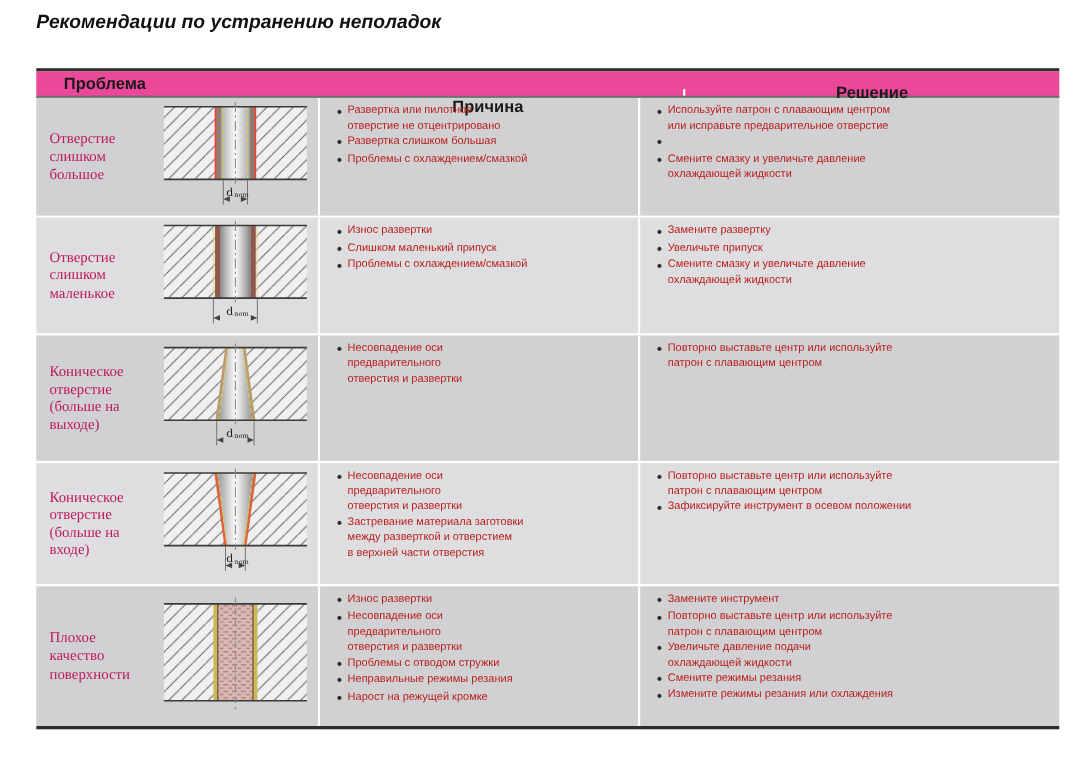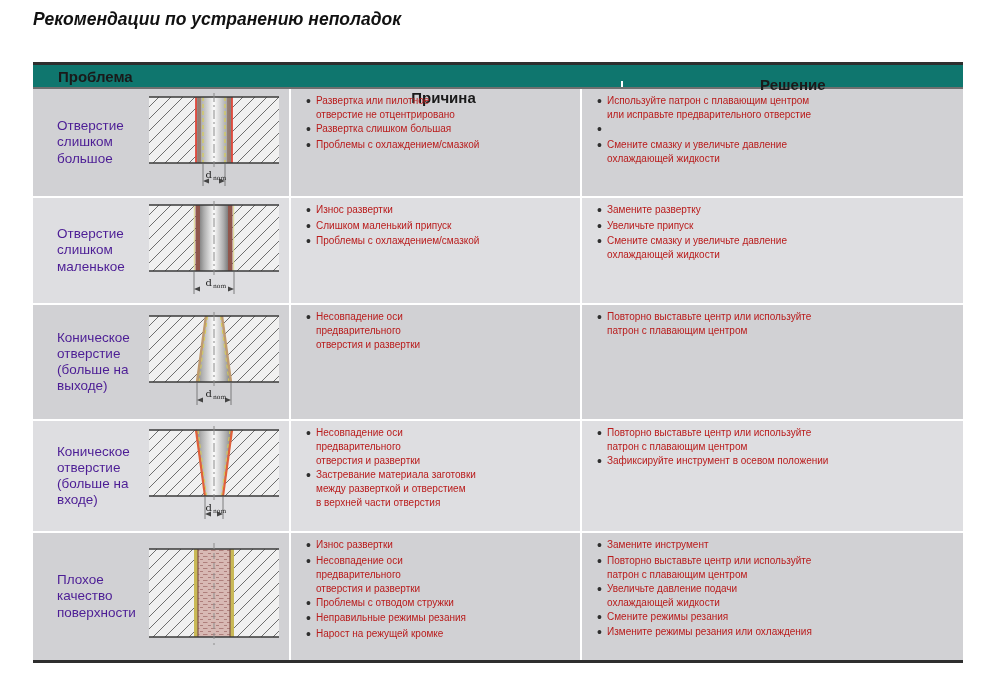--- a/index.html
+++ b/index.html
@@ -1,38 +1,38 @@
 <!DOCTYPE html>
 <html lang="ru"><head>
 <meta charset="utf-8">
 <style>
   html,body{margin:0;padding:0;background:#fff;}
   body{font-family:"Liberation Sans","DejaVu Sans",sans-serif;color:#2e2e2e;}
   .page{position:relative;width:990px;height:697px;background:#fff;overflow:hidden;}
   .title{position:absolute;left:33px;top:9px;font-size:17.5px;font-weight:bold;color:#111;font-style:italic;}
   .table{position:absolute;left:33px;top:62px;width:930px;border-top:3px solid #2e2e2e;border-bottom:3px solid #2e2e2e;}
-  .thead{display:flex;height:22px;background:#0f766e;border-bottom:2px solid #6f6f6f;gap:48px;}
+  .thead{display:flex;height:22px;background:#ec4899;border-bottom:2px solid #6f6f6f;gap:48px;}
   .th{box-sizing:border-box;display:flex;align-items:center;font-size:15px;font-weight:bold;color:#1a1a1a;}
   .th-problem{width:256px;padding-left:25px;}
   .th-causes{width:291px;justify-content:center;border-left:2px solid #fff;margin-top:32px;}
   .th-solutions{width:383px;justify-content:center;border-left:2px solid #fff;margin-top:16px;}
   .row{display:flex;border-bottom:2px solid #fff;overflow:hidden;}
   .row:last-child{border-bottom:none;}
   .row:nth-child(odd){background:#d1d1d4;}
   .row:nth-child(even){background:#dedee1;}
   .row:nth-child(1){height:107px;}
   .row:nth-child(2){height:105px;}
   .row:nth-child(3){height:114px;}
   .row:nth-child(4){height:110px;}
   .row:nth-child(5){height:127px;}
   .cell{box-sizing:border-box;overflow:hidden;}
   .c-problem{width:256px;display:flex;align-items:center;}
   .c-causes{width:291px;border-left:2px solid #fff;padding:5px 2px 2px 10px;}
   .c-solutions{width:383px;border-left:2px solid #fff;padding:5px 2px 2px 10px;}
-  .p-label{width:104px;padding-left:24px;font-size:13.5px;line-height:16.2px;white-space:pre-line;color:#4c1d95;}
+  .p-label{width:104px;padding-left:12px;font-size:13.5px;line-height:16.2px;white-space:pre-line;color:#be185d;font-family:Liberation Serif, serif;}
   .p-diagram{width:152px;display:flex;align-items:center;justify-content:center;}
   .p-diagram svg{display:block;}
   .blist{list-style:none;margin:0;padding:0;}
   .blist li{display:flex;align-items:flex-start;}
   .bullet{flex:0 0 15px;width:15px;text-align:center;font-size:14px;line-height:15.6px;color:#2e2e2e;}
   .li-text{white-space:pre-line;font-size:10px;line-height:14px;color:#b91c1c;}
   .defs-holder{position:absolute;width:0;height:0;overflow:hidden;}
   .dim-text{font-family:"DejaVu Serif","Liberation Serif",serif;fill:#222;}
 </style>
 </head>
@@ -111,21 +111,21 @@
                 <span class="bullet">•</span>
                 <span class="li-text">Проблемы с охлаждением/смазкой</span>
               </li>
             </ul>
     </div>
     <div class="cell c-solutions">
       <ul class="blist">
               <li>
                 <span class="bullet">•</span>
                 <span class="li-text">Используйте патрон с плавающим центром
-или исправьте предварительного отверстие</span>
+или исправьте предварительное отверстие</span>
               </li>
               <li>
                 <span class="bullet">•</span>
               </li>
               <li>
                 <span class="bullet">•</span>
                 <span class="li-text">Смените смазку и увеличьте давление
 охлаждающей жидкости</span>
               </li>
             </ul>

